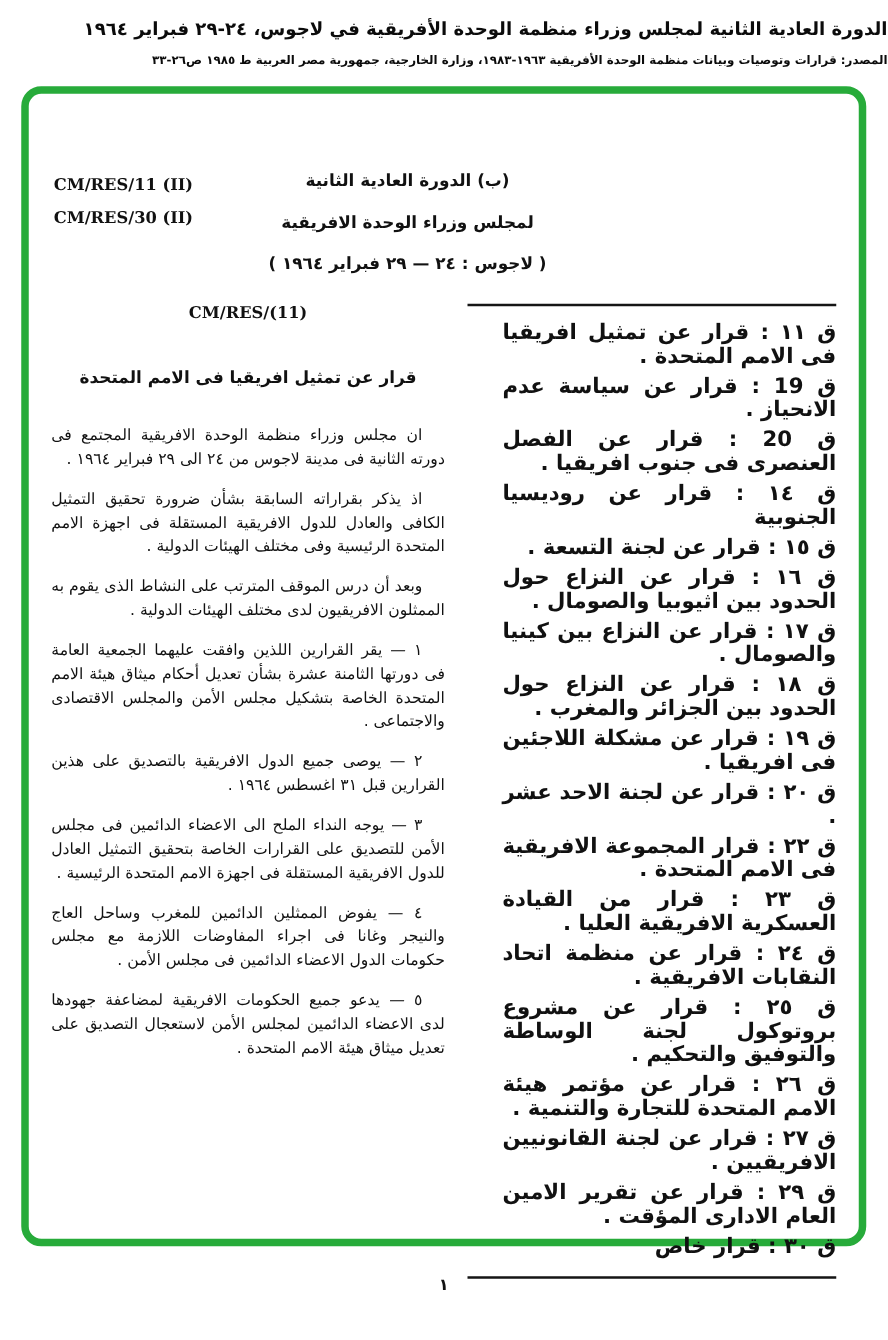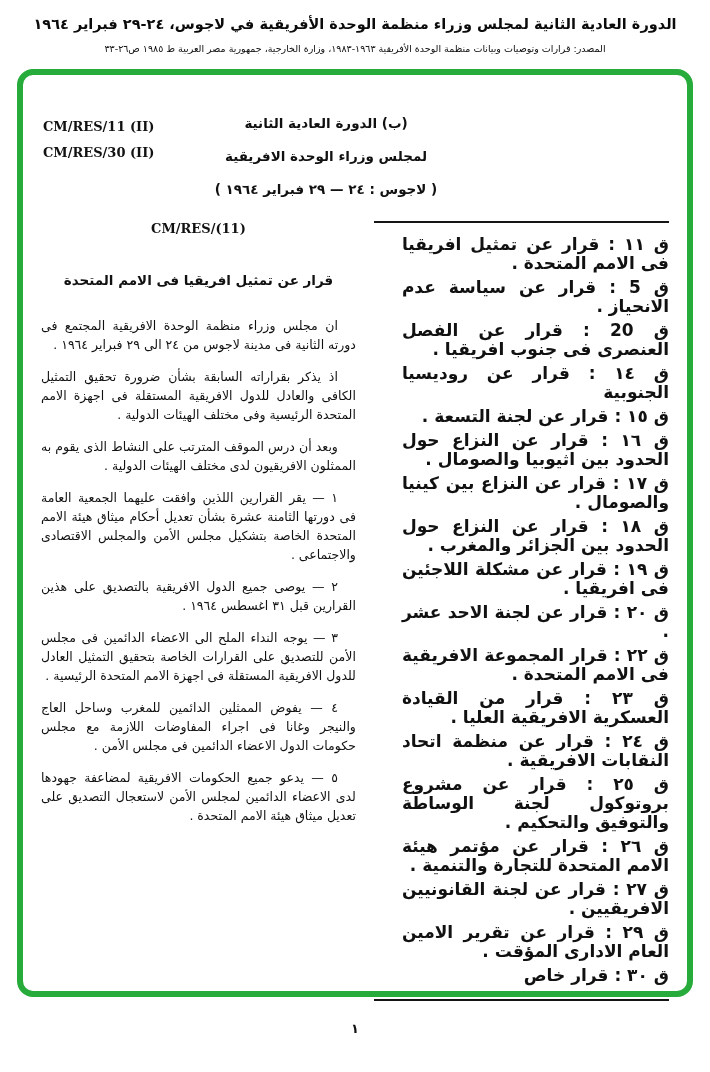--- a/index.html
+++ b/index.html
@@ -3,35 +3,35 @@
 <meta charset="utf-8">
 <style>
   * { margin: 0; padding: 0; box-sizing: border-box; }
   html, body {
     width: 710px; background: #ffffff; color: #111;
     font-family: "DejaVu Sans", sans-serif;
   }
   body { min-height: 1072px; position: relative; }
 
   
-  .doc-header { text-align: center; padding-top: 16px; }
+  .doc-header { padding-top: 16px; }
   .doc-title {
     font-size: 14.5px; font-weight: 800; direction: rtl;
     letter-spacing: 0; color: #0b0b0b;
   }
   .doc-source {
-    font-size: 9.5px; font-weight: 400; direction: rtl;
+    font-size: 9.5px; font-weight: 700; direction: rtl;
     margin-top: 11px; color: #0b0b0b;
   }
 
   
   .green-box {
     width: 676px; height: 928px; margin: 15px auto 0;
     border: 6px solid #14b8a6; border-radius: 16px;
-    padding: 6px 18px; direction: rtl; position: relative;
+    padding: 28px 18px; direction: rtl; position: relative;
     background: #fff;
   }
 
   
   .top-block { position: relative; height: 138px; }
   .session-block {
     position: absolute; top: 34px; left: 140px; width: 290px;
     text-align: center; font-weight: 800; font-size: 13.5px;
   }
   .session-line { margin-bottom: 17px; white-space: nowrap; }
@@ -97,21 +97,21 @@
       <div class="session-line">( لاجوس : ٢٤ — ٢٩ فبراير ١٩٦٤ )</div>
     </div>
   </div>
 
   <div class="columns">
 
     <div class="toc-col">
       <hr class="toc-rule">
 
       <div class="toc-item"><span class="toc-num">ق ١١</span> : <span>قرار عن تمثيل افريقيا فى الامم المتحدة .</span></div>
-      <div class="toc-item"><span class="toc-num">ق 5</span> : <span>قرار عن سياسة عدم الانحياز .</span></div>
+      <div class="toc-item"><span class="toc-num">ق 19</span> : <span>قرار عن سياسة عدم الانحياز .</span></div>
       <div class="toc-item"><span class="toc-num">ق 20</span> : <span>قرار عن الفصل العنصرى فى جنوب افريقيا .</span></div>
       <div class="toc-item"><span class="toc-num">ق ١٤</span> : <span>قرار عن روديسيا الجنوبية</span></div>
       <div class="toc-item"><span class="toc-num">ق ١٥</span> : <span>قرار عن لجنة التسعة .</span></div>
       <div class="toc-item"><span class="toc-num">ق ١٦</span> : <span>قرار عن النزاع حول الحدود بين اثيوبيا والصومال .</span></div>
       <div class="toc-item"><span class="toc-num">ق ١٧</span> : <span>قرار عن النزاع بين كينيا والصومال .</span></div>
       <div class="toc-item"><span class="toc-num">ق ١٨</span> : <span>قرار عن النزاع حول الحدود بين الجزائر والمغرب .</span></div>
       <div class="toc-item"><span class="toc-num">ق ١٩</span> : <span>قرار عن مشكلة اللاجئين فى افريقيا .</span></div>
       <div class="toc-item"><span class="toc-num">ق ٢٠</span> : <span>قرار عن لجنة الاحد عشر .</span></div>
       <div class="toc-item"><span class="toc-num">ق ٢٢</span> : <span>قرار المجموعة الافريقية فى الامم المتحدة .</span></div>
       <div class="toc-item"><span class="toc-num">ق ٢٣</span> : <span>قرار من القيادة العسكرية الافريقية العليا .</span></div>

